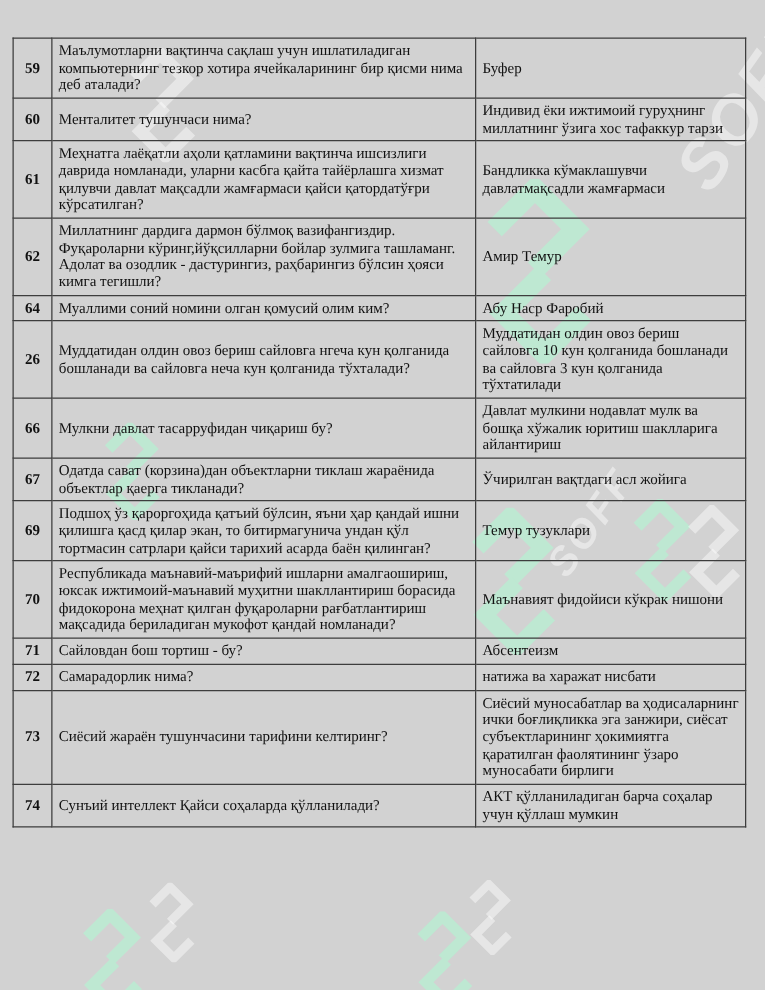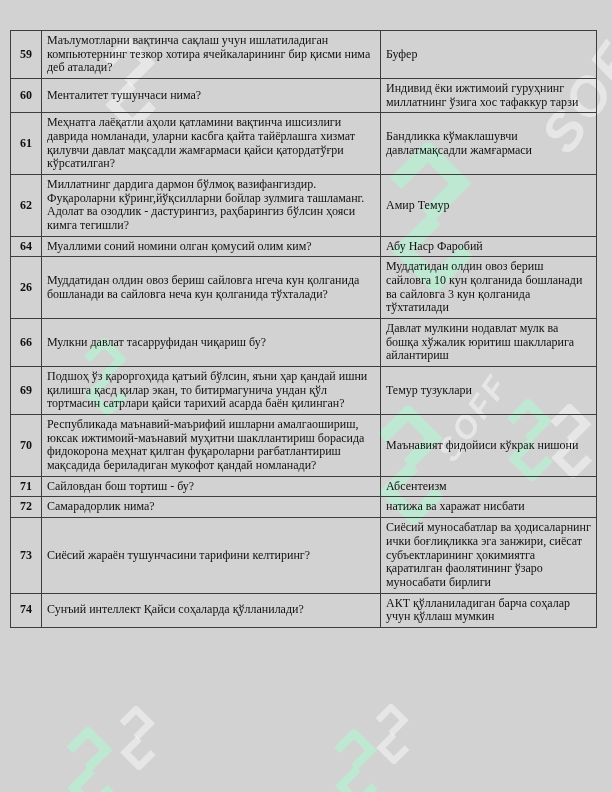--- a/index.html
+++ b/index.html
@@ -164,20 +164,25 @@
           <td class="num">26</td>
           <td class="question">Муддатидан олдин овоз бериш сайловга нгеча кун қолганида бошланади ва сайловга неча кун қолганида тўхталади?</td>
           <td class="answer">Муддатидан олдин овоз бериш сайловга 10 кун қолганида бошланади ва сайловга 3 кун қолганида тўхтатилади</td>
         </tr>
         <tr>
           <td class="num">66</td>
           <td class="question">Мулкни давлат тасарруфидан чиқариш бу?</td>
           <td class="answer">Давлат мулкини нодавлат мулк ва бошқа хўжалик юритиш шаклларига айлантириш</td>
         </tr>
         <tr>
+          <td class="num">67</td>
+          <td class="question">Одатда сават (корзина)дан объектларни тиклаш жараёнида объектлар қаерга тикланади?</td>
+          <td class="answer">Ўчирилган вақтдаги асл жойига</td>
+        </tr>
+        <tr>
           <td class="num">69</td>
           <td class="question">Подшоҳ ўз қароргоҳида қатъий бўлсин, яъни ҳар қандай ишни қилишга қасд қилар экан, то битирмагунича ундан қўл тортмасин сатрлари қайси тарихий асарда баён қилинган?</td>
           <td class="answer">Темур тузуклари</td>
         </tr>
         <tr>
           <td class="num">70</td>
           <td class="question">Республикада маънавий-маърифий ишларни амалгаошириш, юксак ижтимоий-маънавий муҳитни шакллантириш борасида фидокорона меҳнат қилган фуқароларни рағбатлантириш мақсадида бериладиган мукофот қандай номланади?</td>
           <td class="answer">Маънавият фидойиси кўкрак нишони</td>
         </tr>
         <tr>

